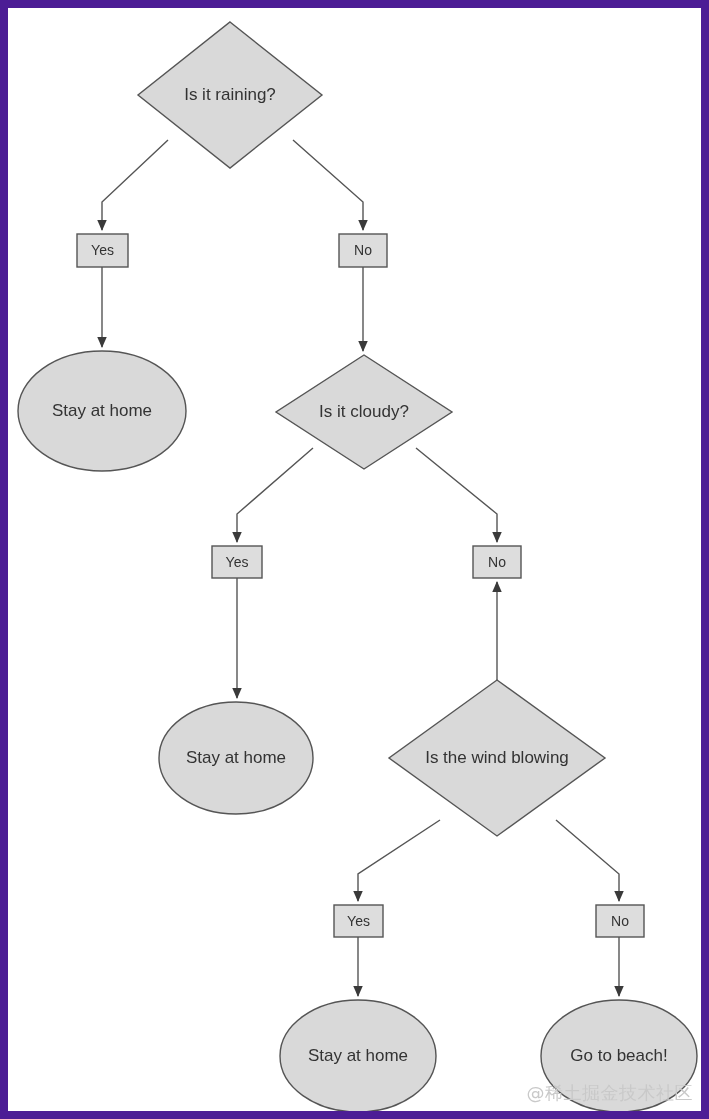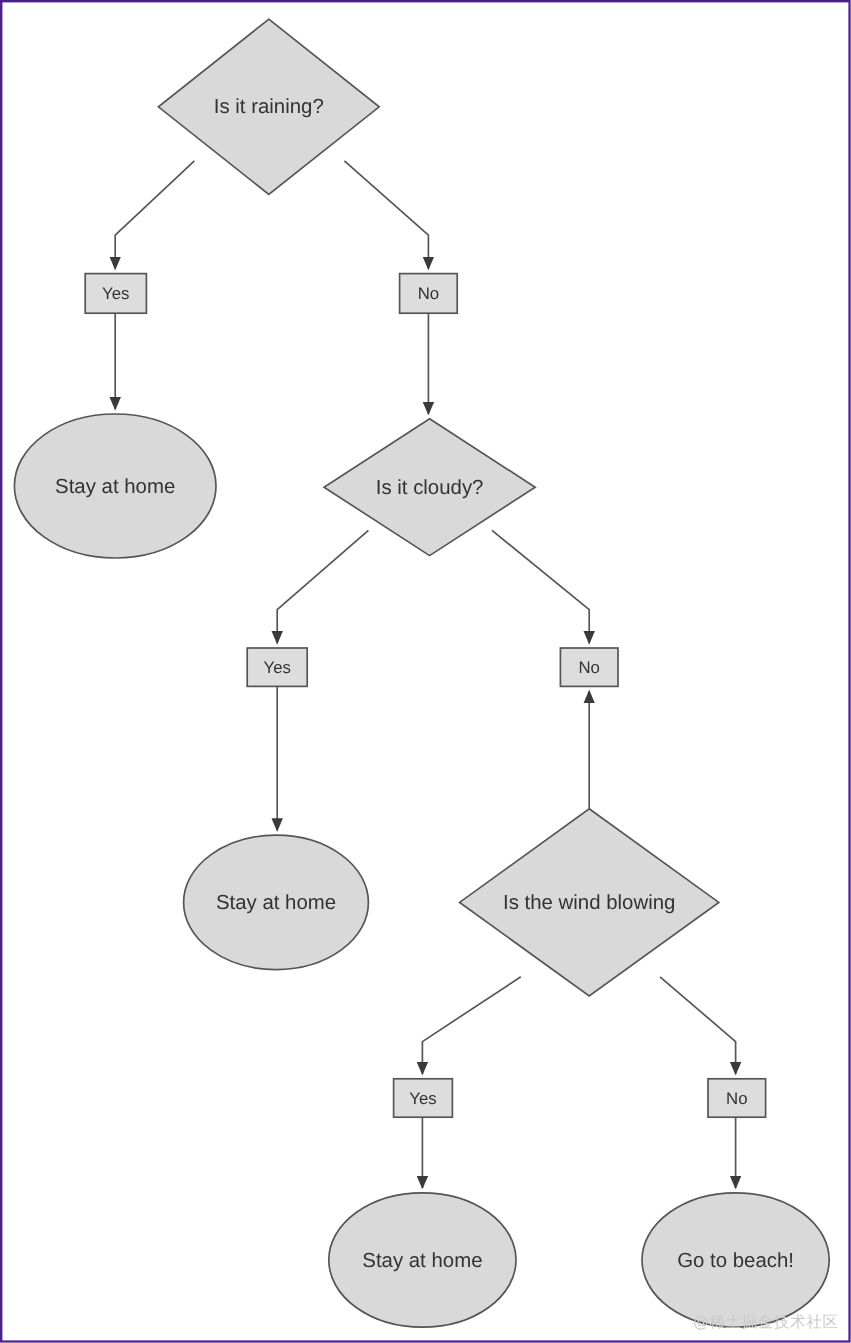--- a/index.html
+++ b/index.html
@@ -9,21 +9,21 @@
   }
   body {
     font-family: "Liberation Sans", sans-serif;
   }
   #canvas {
     position: relative;
     width: 709px;
     height: 1119px;
     background: #ffffff;
     box-sizing: border-box;
-    border: 2px solid #4c1d95;
+    border: 8px solid #4c1d95;
     overflow: hidden;
   }
   #flow-svg {
     display: block;
     width: 709px;
     height: 1119px;
   }
   .node-shape {
     fill: #d9d9d9;
     stroke: #555555;
@@ -51,21 +51,21 @@
   .edge {
     fill: none;
     stroke: #555555;
     stroke-width: 1.4;
   }
   .watermark {
     position: absolute;
     right: 8px;
     bottom: 6px;
     font-family: "DejaVu Sans", sans-serif;
-    font-size: 13px;
+    font-size: 18px;
     color: #c9c9c9;
     letter-spacing: 0.5px;
     user-select: none;
     white-space: nowrap;
   }
 </style>
 </head>
 <body>
 
 <div id="canvas">

